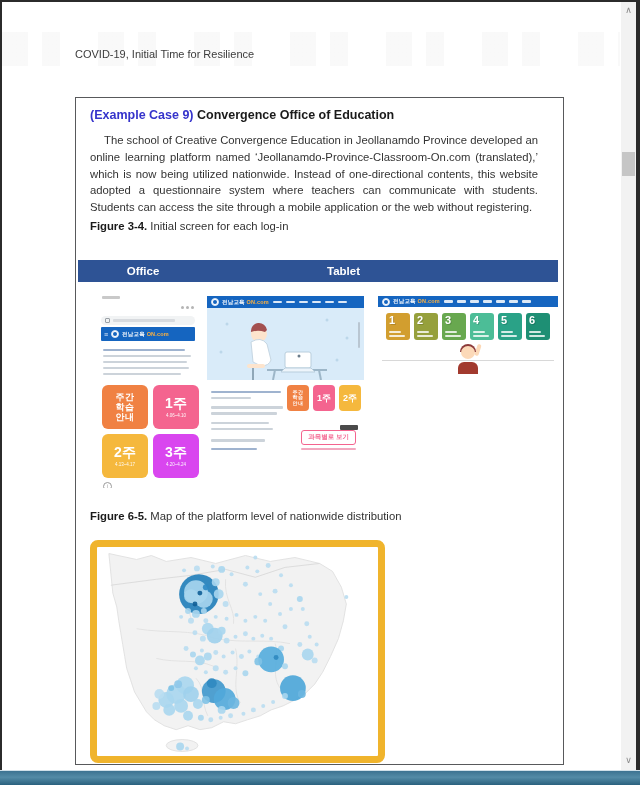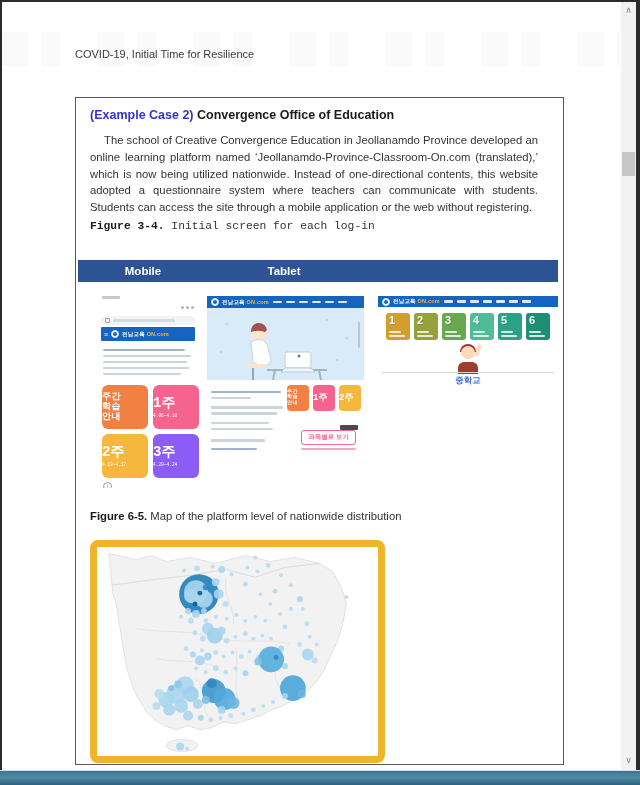--- a/index.html
+++ b/index.html
@@ -42,30 +42,30 @@
     border:1px solid #58595b;background:#fff;box-sizing:border-box;z-index:1;
   }
   .case-head{position:absolute;left:14px;top:10px;font-size:12.5px;font-weight:bold;color:#1a1a1a;}
   .case-label{color:#3533cb;}
   .doc-para{
     position:absolute;left:14px;top:34px;width:448px;
     font-size:11.3px;line-height:16.8px;color:#333;text-align:justify;text-indent:14px;
   }
   .fig-line{position:absolute;left:14px;font-size:11.3px;color:#333;}
   .fig-line b{color:#1a1a1a;}
-  .fig34{top:122px;font-family:Liberation Mono, monospace;}
+  .fig34{top:122px;}
   .fig35{top:412px;}
   
   .tbl-head{
     position:absolute;left:2px;top:162px;width:480px;height:22px;display:flex;
   }
   .tbl-head .col{
     color:#fff;font-weight:bold;font-size:11.5px;line-height:22px;text-align:center;
   }
-  .col.c1{width:130px;} .col.c2{width:152px;} .col.c3{width:198px;}
+  .col.c1{width:130px;} .col.c2{width:152px;text-align:right;} .col.c3{width:198px;}
   
   .shot{position:absolute;background:#fff;overflow:hidden;}
   .shot-mobile{left:20px;top:194px;width:104px;height:196px;}
   .shot-tablet{left:131px;top:198px;width:157px;height:172px;}
   .shot-pc{left:302px;top:198px;width:180px;height:172px;}
   .m-status{display:flex;justify-content:space-between;padding:3px 6px 1px;}
   .m-status .dot{width:3px;height:3px;border-radius:50%;background:#b5b5b5;display:inline-block;margin-left:2px;}
   .m-status .tx{height:3px;width:18px;background:#c9c9c9;border-radius:1px;margin-top:1px;}
   .m-url{height:9px;margin:2px 5px;background:#f1f3f4;border-radius:5px;display:flex;align-items:center;padding:0 4px;}
   .m-url .lock{width:3px;height:3px;border:1px solid #9aa0a6;border-radius:1px;}
@@ -76,21 +76,21 @@
   .logo-circle{width:8px;height:8px;border-radius:50%;background:#fff;border:1px solid #cfe0f5;box-sizing:border-box;margin-right:3px;}
   .logo-circle:after{content:"";display:block;width:4px;height:4px;margin:1px auto;border-radius:50%;background:#1565c0;}
   .site-name{font-size:5.5px;font-weight:bold;letter-spacing:.2px;white-space:nowrap;}
   .site-accent{color:#ffb13d;}
   .menu-dashes{display:flex;margin-left:4px;gap:4px;}
   .menu-dashes i{display:block;width:9px;height:2.5px;background:rgba(255,255,255,.85);border-radius:1px;}
   .sk{background:#ccd3da;height:2.5px;border-radius:1px;margin:3.5px 0;}
   .sk.b{background:#9fb3cf;}
   .m-text{padding:4px 7px 0;}
   .tiles-grid{display:grid;grid-template-columns:46px 46px;grid-gap:5px;padding:6px 0 0 6px;}
-  .tile{border-radius:6px;color:#fff;display:flex;flex-direction:column;align-items:flex-start;justify-content:center;font-weight:bold;font-family:Liberation Mono, monospace;}
+  .tile{border-radius:6px;color:#fff;display:flex;flex-direction:column;align-items:center;justify-content:center;font-weight:bold;}
   .tile .ln{font-size:9px;line-height:10px;letter-spacing:.5px;}
   .tile .big{font-size:14px;line-height:15px;}
   .tile .sub{font-size:4.5px;font-weight:normal;margin-top:2px;opacity:.95;}
   .tile-m{width:46px;height:44px;}
   .m-foot{display:flex;justify-content:space-between;align-items:center;padding:4px 7px 0;}
   .m-info{width:7px;height:7px;border:1px solid #9a9a9a;border-radius:50%;color:#9a9a9a;font-size:5px;line-height:7px;text-align:center;}
   
   .t-blue{height:12px;padding:0 4px;}
   .t-hero{height:72px;background:#d9ebf9;position:relative;}
   .t-body{display:flex;padding:5px 4px 0 4px;}
@@ -148,31 +148,31 @@
   <div class="scroll-arrow down">∨</div>
 </div>
 
 <div class="task-bar"></div>
 
 <div class="doc-header">COVID-19, Initial Time for Resilience</div>
 
 <div class="doc-box">
 
   <div class="case-head">
-    <span class="case-label">(Example Case 2)</span><span> Convergence Office of Education</span>
+    <span class="case-label">(Example Case 9)</span><span> Convergence Office of Education</span>
   </div>
 
   <div class="doc-para">The school of Creative Convergence Education in Jeollanamdo Province developed an online learning platform named ‘Jeollanamdo-Province-Classroom-On.com (translated),’ which is now being utilized nationwide. Instead of one-directional contents, this website adopted a questionnaire system where teachers can communicate with students. Students can access the site through a mobile application or the web without registering.</div>
 
   <div class="fig-line fig34">
     <b>Figure 3-4.</b><span> Initial screen for each log-in</span>
   </div>
 
   <div class="tbl-head" id="tbl-head" style="background: rgb(46, 83, 149);">
-    <div class="col c1">Mobile</div>
+    <div class="col c1">Office</div>
     <div class="col c2">Tablet</div>
   </div>
 
   <div class="shot shot-mobile">
     <div class="m-status">
       <div class="tx"></div>
       <div><span class="dot"></span><span class="dot"></span><span class="dot"></span></div>
     </div>
     <div class="m-url">
       <span class="lock"></span>
@@ -197,21 +197,21 @@
           <div class="ln">안내</div>
         </div>
         <div class="tile tile-m" style="background: rgb(244, 100, 143);">
           <div class="big">1주</div>
           <div class="sub">4.06~4.10</div>
         </div>
         <div class="tile tile-m" style="background: rgb(245, 184, 61);">
           <div class="big">2주</div>
           <div class="sub">4.13~4.17</div>
         </div>
-        <div class="tile tile-m" style="background: #8b5cf6;">
+        <div class="tile tile-m" style="background: #d946ef;">
           <div class="big">3주</div>
           <div class="sub">4.20~4.24</div>
         </div>
       </div>
     <div class="m-foot">
       <div class="m-info">i</div>
     </div>
 
   </div>
 
@@ -329,21 +329,20 @@
         </div>
       </div>
     <div class="p-sec">
       <div class="kid kid2">
         <span class="arm"></span>
           <span class="hair"></span>
           <span class="head"></span>
           <span class="shirt"></span>
       </div>
       <div class="p-rule"></div>
-      <div class="p-label mid">중학교</div>
     </div>
   </div>
 
   <div class="fig-line fig35">
     <b>Figure 6-5.</b><span>  Map of the platform level of nationwide distribution</span>
   </div>
 
   <div class="map-box" style="border-color: rgb(240, 180, 44);">
     <svg id="map-svg" width="281" height="209" viewBox="0 0 284 206">
       <path d="M 12,4 L 40,10 L 55,6 L 70,12 L 95,8 L 120,14 L 150,6 L 175,12 L 200,8 L 225,14 L 238,22 L 247,38 L 252,55 L 249,72 L 244,90 L 236,108 L 228,124 L 220,136 L 210,146 L 200,152 L 188,158 L 176,162 L 165,168 L 152,172 L 140,176 L 128,174 L 116,180 L 104,182 L 92,178 L 80,182 L 68,178 L 58,172 L 50,164 L 44,154 L 38,144 L 34,132 L 30,120 L 28,108 L 26,96 L 24,84 L 22,72 L 20,58 L 16,44 Z" fill="#f2f2f2" stroke="#e2e2e2" stroke-width="1"></path>

